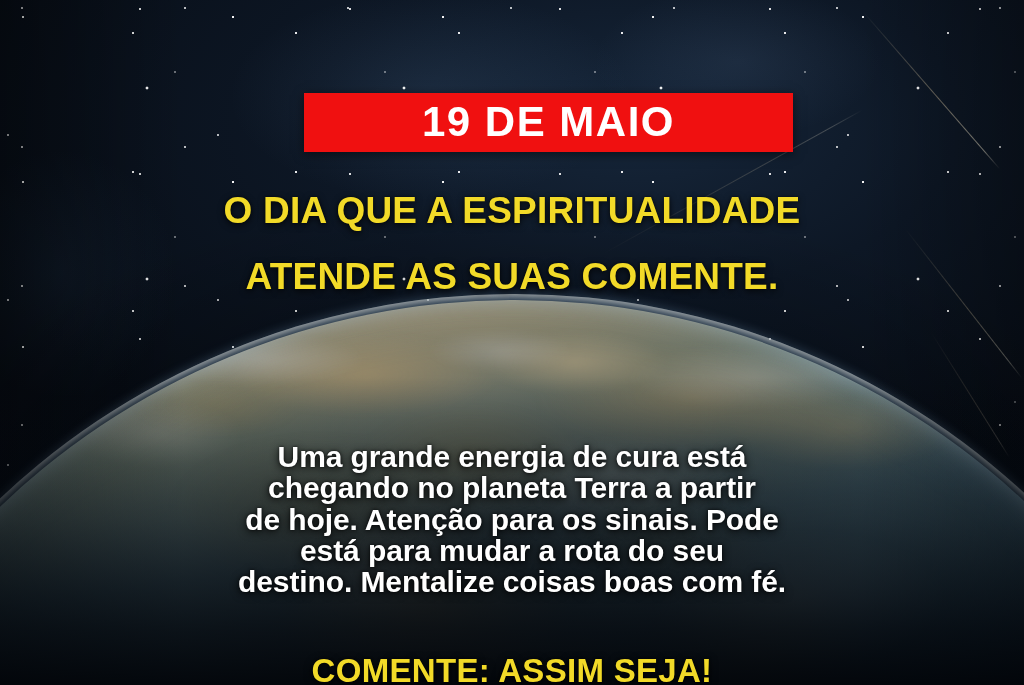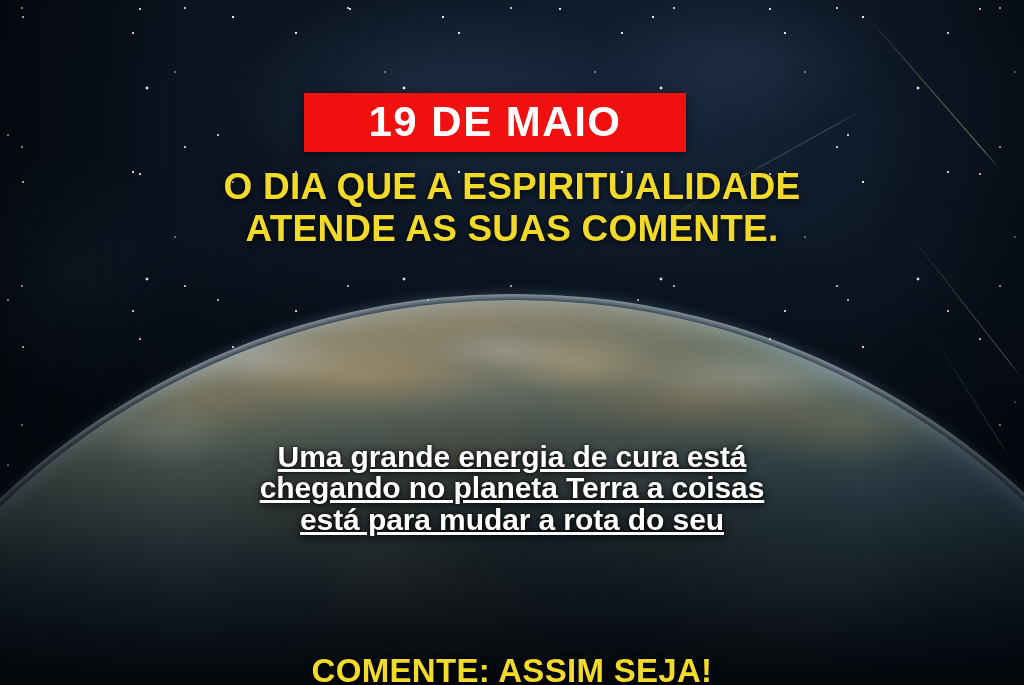--- a/index.html
+++ b/index.html
@@ -182,21 +182,21 @@
   .content {
     position: absolute;
     inset: 0;
     z-index: 5;
   }
 
   .date-banner {
     position: absolute;
     left: 304px;
     top: 93px;
-    width: 382px;
+    width: 489px;
     height: 59px;
     background: #f01010;
     display: flex;
     align-items: center;
     justify-content: center;
     box-shadow: 0 2px 10px rgba(0,0,0,.55);
   }
   .date-banner .label {
     color: #ffffff;
     font-size: 42px;
@@ -217,40 +217,40 @@
     font-size: 37px;
     font-weight: 700;
     line-height: 1.13;
     letter-spacing: .2px;
     text-shadow: 0 2px 7px rgba(0,0,0,.80), 0 0 2px rgba(0,0,0,.6);
     padding: 0 40px;
   }
   .headline .hl {
     display: block;
     white-space: nowrap;
+    margin-top: 24px;
   }
 
   .body-copy {
     position: absolute;
     left: 0;
     right: 0;
     top: 441px;
     text-align: center;
     color: #ffffff;
     font-size: 30px;
     font-weight: 700;
     line-height: 1.045;
     letter-spacing: -.1px;
     text-shadow: 0 2px 8px rgba(0,0,0,.92), 0 0 3px rgba(0,0,0,.75);
     padding: 0 30px;
   }
   .body-copy .bl {
     display: block;
     white-space: nowrap;
-    text-decoration: underline;
   }
 
   .cta {
     position: absolute;
     left: 0;
     right: 0;
     top: 653px;
     text-align: center;
     color: #f2da28;
     font-size: 33px;
@@ -291,20 +291,22 @@
       <span class="label">19 DE MAIO</span>
     </div>
 
     <div class="headline">
       <span class="hl">O DIA QUE A ESPIRITUALIDADE</span>
       <span class="hl">ATENDE AS SUAS COMENTE.</span>
     </div>
 
     <div class="body-copy">
       <span class="bl">Uma grande energia de cura está</span>
-      <span class="bl">chegando no planeta Terra a coisas</span>
+      <span class="bl">chegando no planeta Terra a partir</span>
+      <span class="bl">de hoje. Atenção para os sinais. Pode</span>
       <span class="bl">está para mudar a rota do seu</span>
+      <span class="bl">destino. Mentalize coisas boas com fé.</span>
     </div>
 
     <div class="cta">COMENTE: ASSIM SEJA!</div>
 
   </div>
 </div>
 
 </body></html>

